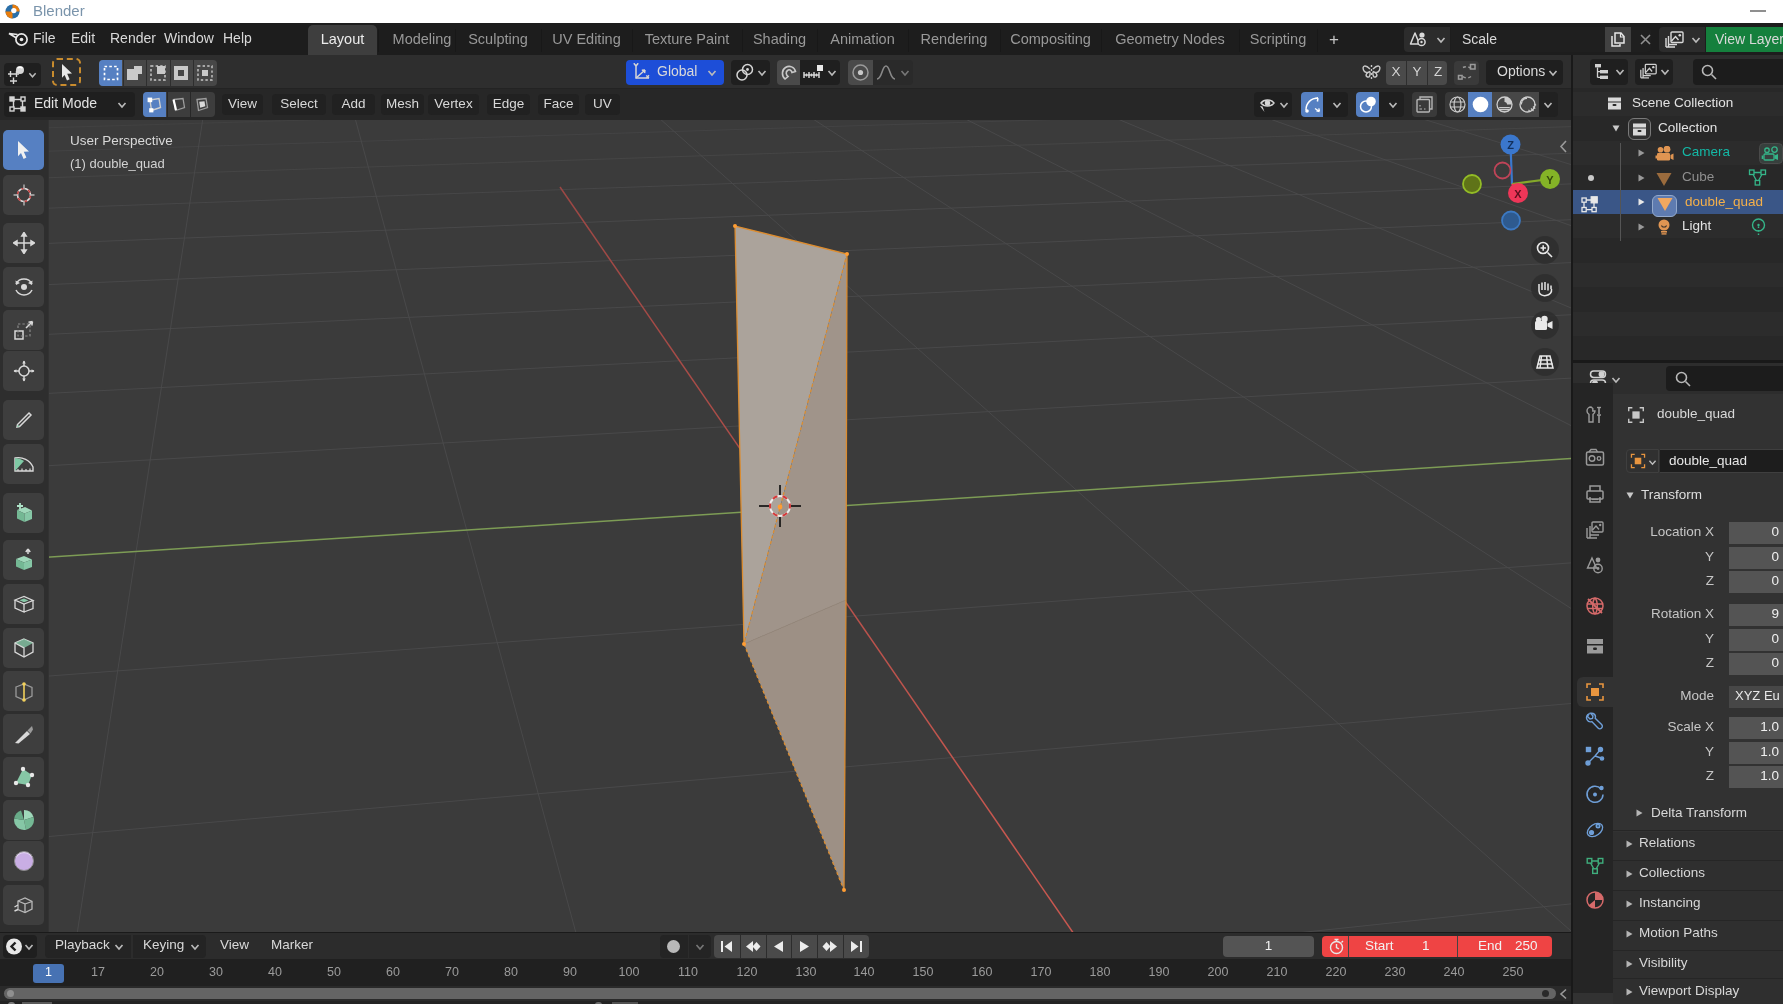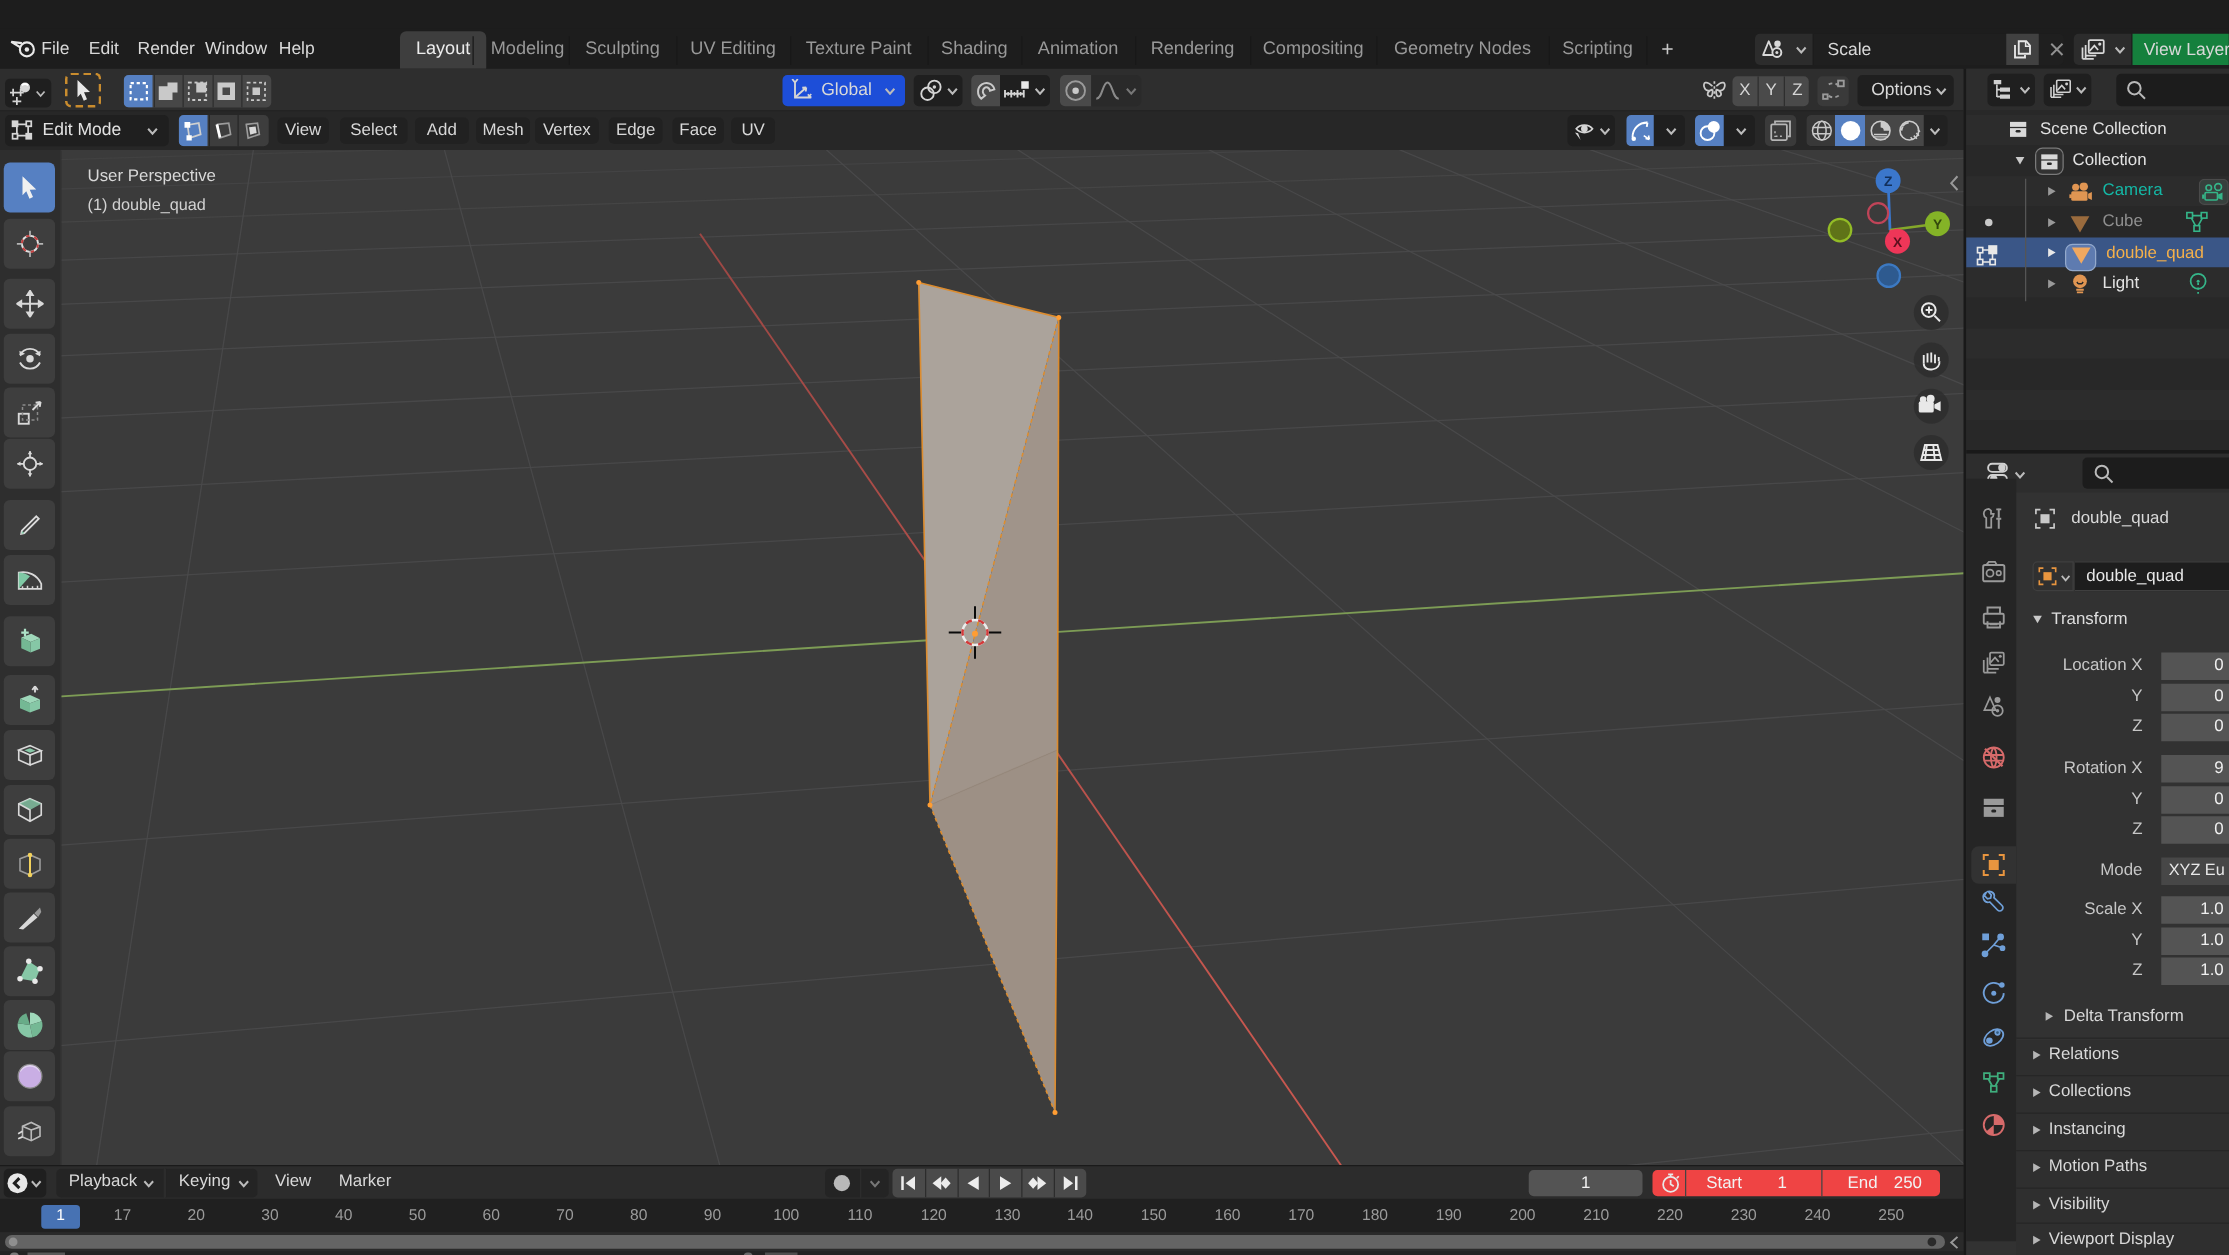--- a/index.html
+++ b/index.html
@@ -6,20 +6,30 @@
   font-family:"Liberation Sans", sans-serif; }
 #app { position:relative; width:1783px; height:1004px; }
 .abs { position:absolute; }
 .txt { color:#d9d9d9; font-size:14px; white-space:nowrap; }
 .tbtn { position:absolute; width:41px; height:40px; border-radius:5px; }
 svg { display:block; }
 </style></head>
 <body>
 <div id="app">
 
+<div class="abs" style="left:0;top:0;width:1783px;height:23px;background:#ffffff;">
+  <svg class="abs" style="left:5px;top:4px;" width="15" height="15" viewBox="0 0 17 17">
+    <circle cx="8.5" cy="8.5" r="8" fill="#2a6fa8"></circle>
+    <path d="M8.5 0.5 A8 8 0 0 1 16.5 8.5 L8.5 8.5 Z" fill="#e87d0d"></path>
+    <path d="M8.5 16.5 A8 8 0 0 1 0.5 8.5 L8.5 8.5 Z" fill="#e87d0d"></path>
+    <circle cx="10" cy="7.5" r="3" fill="#fff"></circle>
+  </svg>
+  <div class="abs" style="left:33px;top:2px;font-size:15px;color:#7a94ab;">Blender</div>
+  <div class="abs" style="left:1750px;top:10px;width:16px;height:2px;background:#8f8f8f;"></div>
+</div>
 
 <div class="abs" id="topbar" style="left:0;top:23px;width:1783px;height:32px;background:#1d1d1d;">
   <svg class="abs" style="left:8px;top:6px;" width="22" height="19" viewBox="0 0 22 19">
     <g stroke="#e8e8e8" stroke-width="1.7" fill="none">
       <circle cx="13.5" cy="10.5" r="5.6"></circle>
       <circle cx="13.5" cy="10.5" r="1.8" fill="#e8e8e8" stroke="none"></circle>
       <path d="M8.5 9 L1 4.5 L9.5 5.5"></path>
     </g>
   </svg>
   <div class="abs txt" style="left:33px;top:7px;">File</div>
@@ -29,21 +39,21 @@
   <div class="abs txt" style="left:223px;top:7px;">Help</div>
 </div>
 
 <div class="abs" id="tabs" style="left:0;top:25px;height:30px;">
   <style>
     .tab { position:absolute; top:0; height:30px; line-height:29px; font-size:14.5px;
            color:#999999; text-align:center; border-radius:5px 5px 0 0; }
     .tab.active { background:#3e3e3e; color:#ececec; }
     .tsep { position:absolute; top:4px; height:23px; width:1px; background:#181818; }
   </style>
-  <div class="tab active" style="left:308px;width:69px;margin-left:12px;">Layout</div>
+  <div class="tab active" style="left:308px;width:69px;">Layout</div>
   <div class="tab" style="left:384px;width:76px;">Modeling</div>
   <div class="tab" style="left:456px;width:84px;">Sculpting</div>
   <div class="tab" style="left:542px;width:89px;">UV Editing</div>
   <div class="tab" style="left:633px;width:108px;">Texture Paint</div>
   <div class="tab" style="left:743px;width:73px;">Shading</div>
   <div class="tab" style="left:818px;width:89px;">Animation</div>
   <div class="tab" style="left:909px;width:90px;">Rendering</div>
   <div class="tab" style="left:1001px;width:99px;">Compositing</div>
   <div class="tab" style="left:1102px;width:136px;">Geometry Nodes</div>
   <div class="tab" style="left:1240px;width:76px;">Scripting</div>

